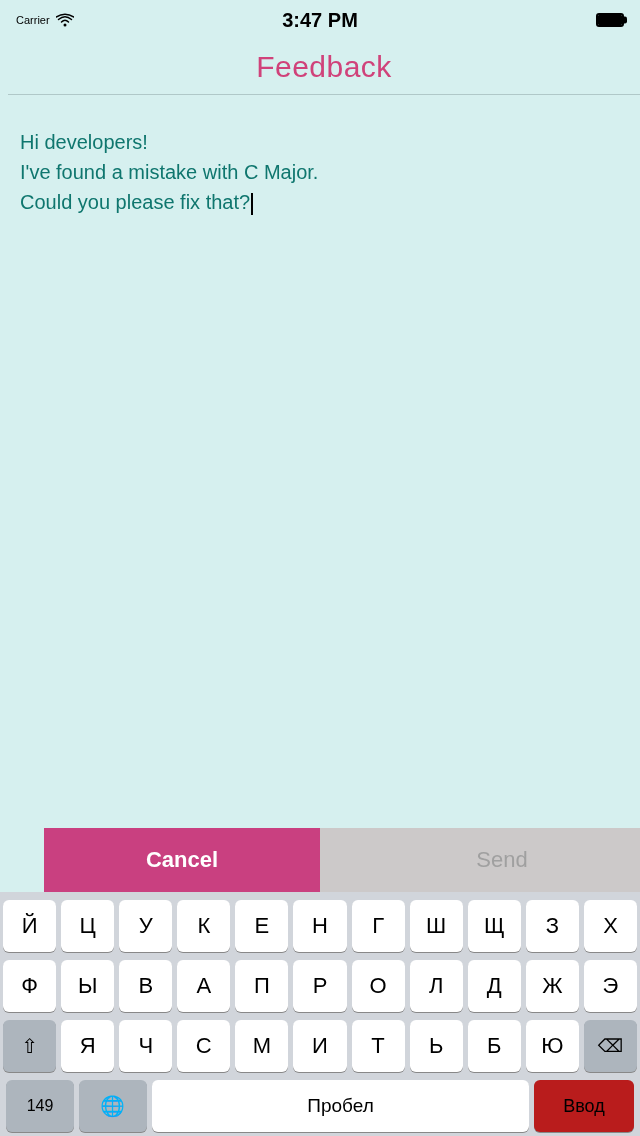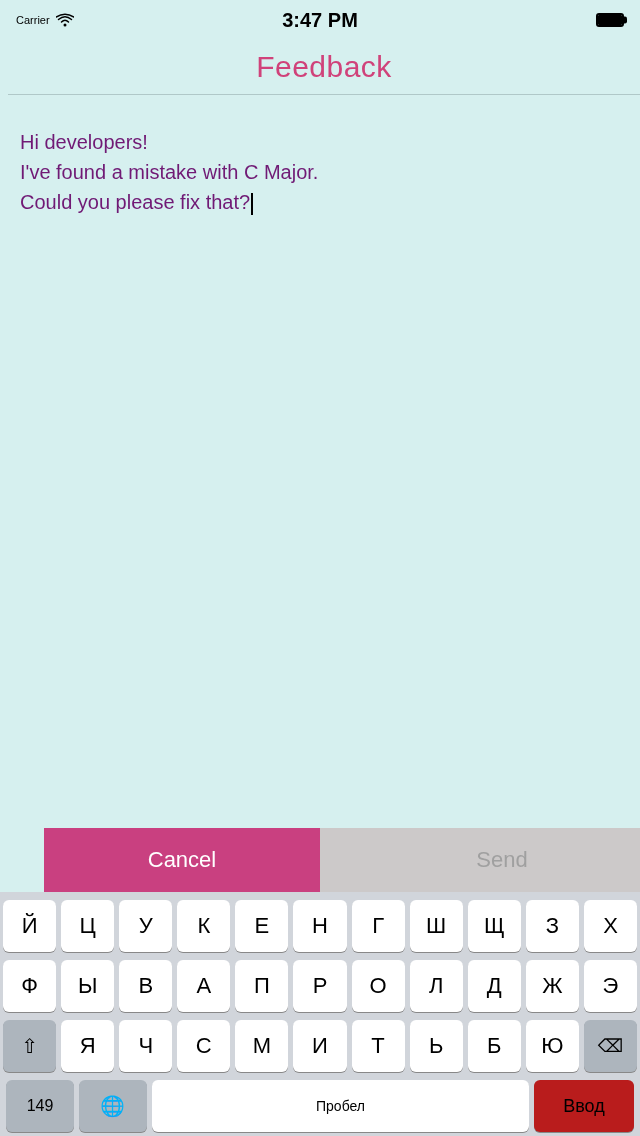--- a/index.html
+++ b/index.html
@@ -95,21 +95,21 @@
 
     
     .text-area {
       flex: 1;
       background: #d6f0ef;
       padding: 20px 20px;
       overflow: hidden;
     }
     .feedback-text {
       font-size: 20px;
-      color: #701a75;
+      color: #0f766e;
       line-height: 1.5;
       white-space: pre-wrap;
     }
     .cursor {
       display: inline-block;
       width: 2px;
       height: 22px;
       background: #000;
       vertical-align: middle;
       margin-left: 1px;
@@ -124,21 +124,21 @@
     .action-buttons {
       display: flex;
       height: 64px;
       flex-shrink: 0;
     }
     .btn-cancel {
       flex: 1;
       background: #c94080;
       color: #fff;
       font-size: 22px;
-      font-weight: 400;
+      font-weight: 700;
       border: none;
       cursor: pointer;
       display: flex;
       align-items: center;
       justify-content: center;
       margin-left: 44px;
     }
     .btn-send {
       flex: 1;
       background: #ccc9c9;
@@ -181,21 +181,21 @@
       height: 52px;
       min-width: 0;
     }
     .key.gray {
       background: #adb5bd;
       color: #000;
       font-size: 20px;
     }
     .key.space {
       background: #fff;
-      font-size: 14px;
+      font-size: 19px;
       color: #000;
     }
     .key.enter {
       background: #b91c1c;
       font-size: 18px;
       color: #000;
     }
     .key.num {
       background: #adb5bd;
       font-size: 16px;

